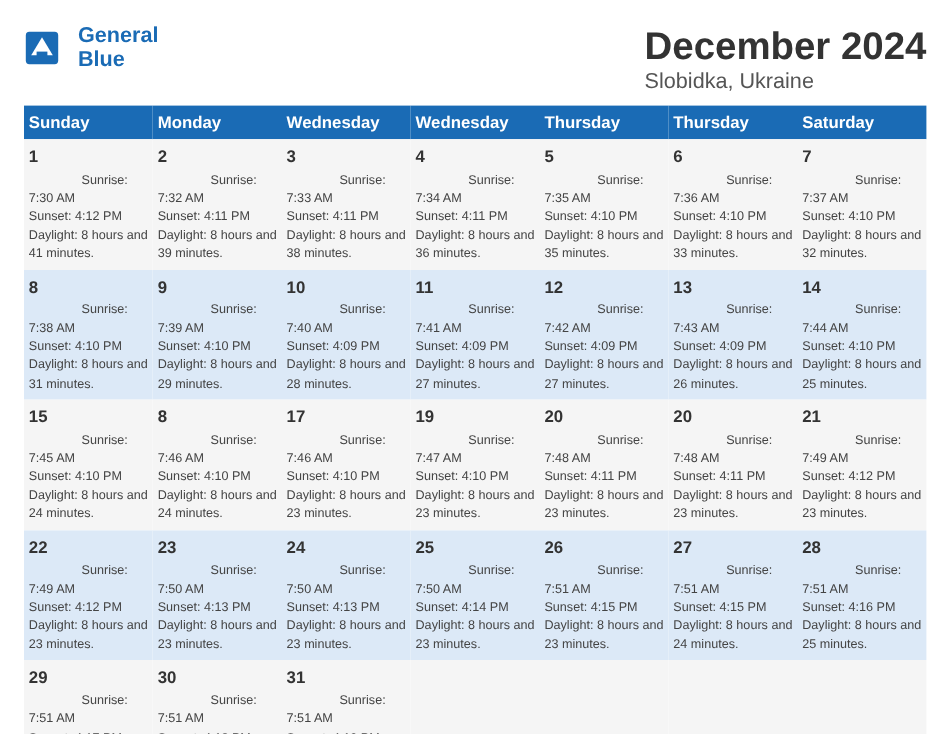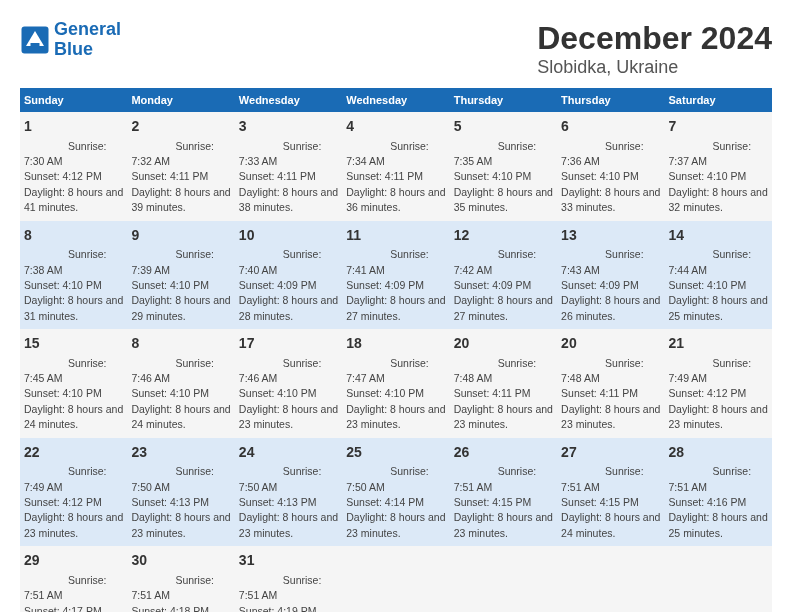--- a/index.html
+++ b/index.html
@@ -12,21 +12,21 @@
     }
     .header {
       display: flex;
       justify-content: space-between;
       align-items: flex-start;
       margin-bottom: 10px;
     }
     .logo {
       display: flex;
       align-items: center;
-      gap: 4px;
+      gap: 15px;
     }
     .logo-text {
       font-size: 18px;
       font-weight: bold;
       color: #333;
       line-height: 1.1;
     }
     .logo-text span {
       color: #1a6bb5;
     }
@@ -49,21 +49,21 @@
     table {
       width: 100%;
       border-collapse: collapse;
       font-size: 11px;
     }
     thead tr th {
       background-color: #1a6bb5;
       color: #fff;
       padding: 6px 4px;
       text-align: left;
-      font-size: 11px;
+      font-size: 14px;
       font-weight: bold;
     }
     tbody tr {
       vertical-align: top;
     }
     tbody tr:nth-child(odd) {
       background-color: #f5f5f5;
     }
     tbody tr:nth-child(even) {
       background-color: #dce9f7;
@@ -140,21 +140,21 @@
         <td><span class="day-num">10</span><span class="day-info">Sunrise: 7:40 AM<br>Sunset: 4:09 PM<br>Daylight: 8 hours and 28 minutes.</span></td>
         <td><span class="day-num">11</span><span class="day-info">Sunrise: 7:41 AM<br>Sunset: 4:09 PM<br>Daylight: 8 hours and 27 minutes.</span></td>
         <td><span class="day-num">12</span><span class="day-info">Sunrise: 7:42 AM<br>Sunset: 4:09 PM<br>Daylight: 8 hours and 27 minutes.</span></td>
         <td><span class="day-num">13</span><span class="day-info">Sunrise: 7:43 AM<br>Sunset: 4:09 PM<br>Daylight: 8 hours and 26 minutes.</span></td>
         <td><span class="day-num">14</span><span class="day-info">Sunrise: 7:44 AM<br>Sunset: 4:10 PM<br>Daylight: 8 hours and 25 minutes.</span></td>
       </tr>
       <tr>
         <td><span class="day-num">15</span><span class="day-info">Sunrise: 7:45 AM<br>Sunset: 4:10 PM<br>Daylight: 8 hours and 24 minutes.</span></td>
         <td><span class="day-num">8</span><span class="day-info">Sunrise: 7:46 AM<br>Sunset: 4:10 PM<br>Daylight: 8 hours and 24 minutes.</span></td>
         <td><span class="day-num">17</span><span class="day-info">Sunrise: 7:46 AM<br>Sunset: 4:10 PM<br>Daylight: 8 hours and 23 minutes.</span></td>
-        <td><span class="day-num">18</span><span class="day-info">Sunrise: 7:47 AM<br>Sunset: 4:10 PM<br>Daylight: 8 hours and 23 minutes.</span></td>
+        <td><span class="day-num">19</span><span class="day-info">Sunrise: 7:47 AM<br>Sunset: 4:10 PM<br>Daylight: 8 hours and 23 minutes.</span></td>
         <td><span class="day-num">20</span><span class="day-info">Sunrise: 7:48 AM<br>Sunset: 4:11 PM<br>Daylight: 8 hours and 23 minutes.</span></td>
         <td><span class="day-num">20</span><span class="day-info">Sunrise: 7:48 AM<br>Sunset: 4:11 PM<br>Daylight: 8 hours and 23 minutes.</span></td>
         <td><span class="day-num">21</span><span class="day-info">Sunrise: 7:49 AM<br>Sunset: 4:12 PM<br>Daylight: 8 hours and 23 minutes.</span></td>
       </tr>
       <tr>
         <td><span class="day-num">22</span><span class="day-info">Sunrise: 7:49 AM<br>Sunset: 4:12 PM<br>Daylight: 8 hours and 23 minutes.</span></td>
         <td><span class="day-num">23</span><span class="day-info">Sunrise: 7:50 AM<br>Sunset: 4:13 PM<br>Daylight: 8 hours and 23 minutes.</span></td>
         <td><span class="day-num">24</span><span class="day-info">Sunrise: 7:50 AM<br>Sunset: 4:13 PM<br>Daylight: 8 hours and 23 minutes.</span></td>
         <td><span class="day-num">25</span><span class="day-info">Sunrise: 7:50 AM<br>Sunset: 4:14 PM<br>Daylight: 8 hours and 23 minutes.</span></td>
         <td><span class="day-num">26</span><span class="day-info">Sunrise: 7:51 AM<br>Sunset: 4:15 PM<br>Daylight: 8 hours and 23 minutes.</span></td>

